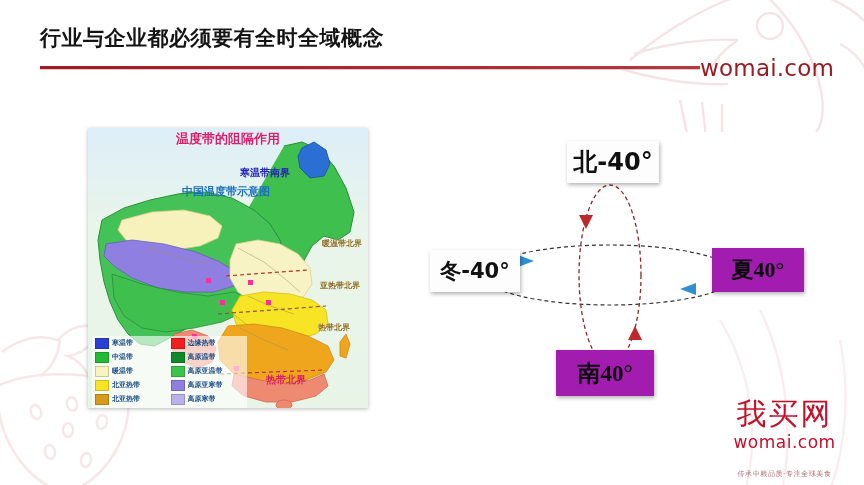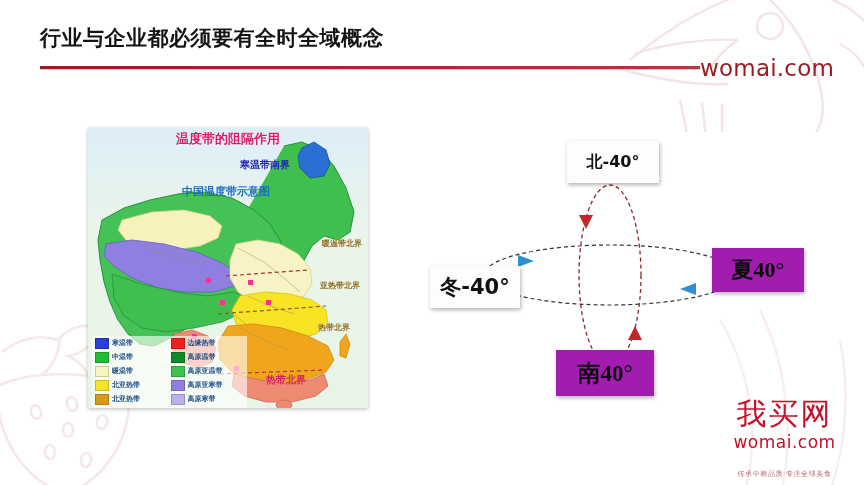--- a/index.html
+++ b/index.html
@@ -40,21 +40,21 @@
     overflow:hidden;
   }
   .map-sky{position:absolute;inset:0;background:linear-gradient(#ddeef8 0%,#e9f5ea 35%,#e8f4e6 100%);}
   .map-title{
     position:absolute;left:50%;top:2px;transform:translateX(-50%);
     font-size:13px;font-weight:bold;color:#d81e6a;white-space:nowrap;
     text-shadow:0 0 1px #fff;
     text-align:center;
   }
   .map-sub1{
-    position:absolute;left:152px;top:30px;
+    position:absolute;left:152px;top:38px;
     font-size:10px;font-weight:bold;color:#2323b8;white-space:nowrap;
   }
   .map-sub2{
     position:absolute;left:94px;top:56px;
     font-size:11px;font-weight:bold;color:#1b6fbf;white-space:nowrap;
   }
   .map-side{
     position:absolute;font-size:8px;font-weight:bold;color:#8a6a1e;white-space:nowrap;
     text-shadow:0 0 1px #fff;
   }
@@ -81,22 +81,22 @@
   }
   .lbl-white{
     background:#fdfdfd;color:#111;
     box-shadow:1px 2px 4px rgba(0,0,0,.30);
   }
   .lbl-red{
     background:#a21caf;color:#0c0c0c;
     box-shadow:1px 2px 4px rgba(0,0,0,.30);
     font-family:Liberation Serif, serif;
   }
-  #lbl-north{left:567px;top:141px;width:92px;height:42px;font-size:16px;}
-  #lbl-winter{left:430px;top:266px;width:90px;height:42px;font-size:21px;}
+  #lbl-north{left:567px;top:141px;width:92px;height:42px;font-size:24px;}
+  #lbl-winter{left:430px;top:250px;width:90px;height:42px;font-size:21px;}
   #lbl-summer{left:712px;top:248px;width:92px;height:44px;font-size:22px;}
   #lbl-south{left:556px;top:350px;width:98px;height:46px;font-size:23px;}
   #orbit{position:absolute;left:480px;top:180px;width:260px;height:190px;}
 </style>
 </head>
 <body>
 
 <div id="slide">
 
   <div class="wm" style="left:610px;top:-18px;width:270px;height:150px;">

